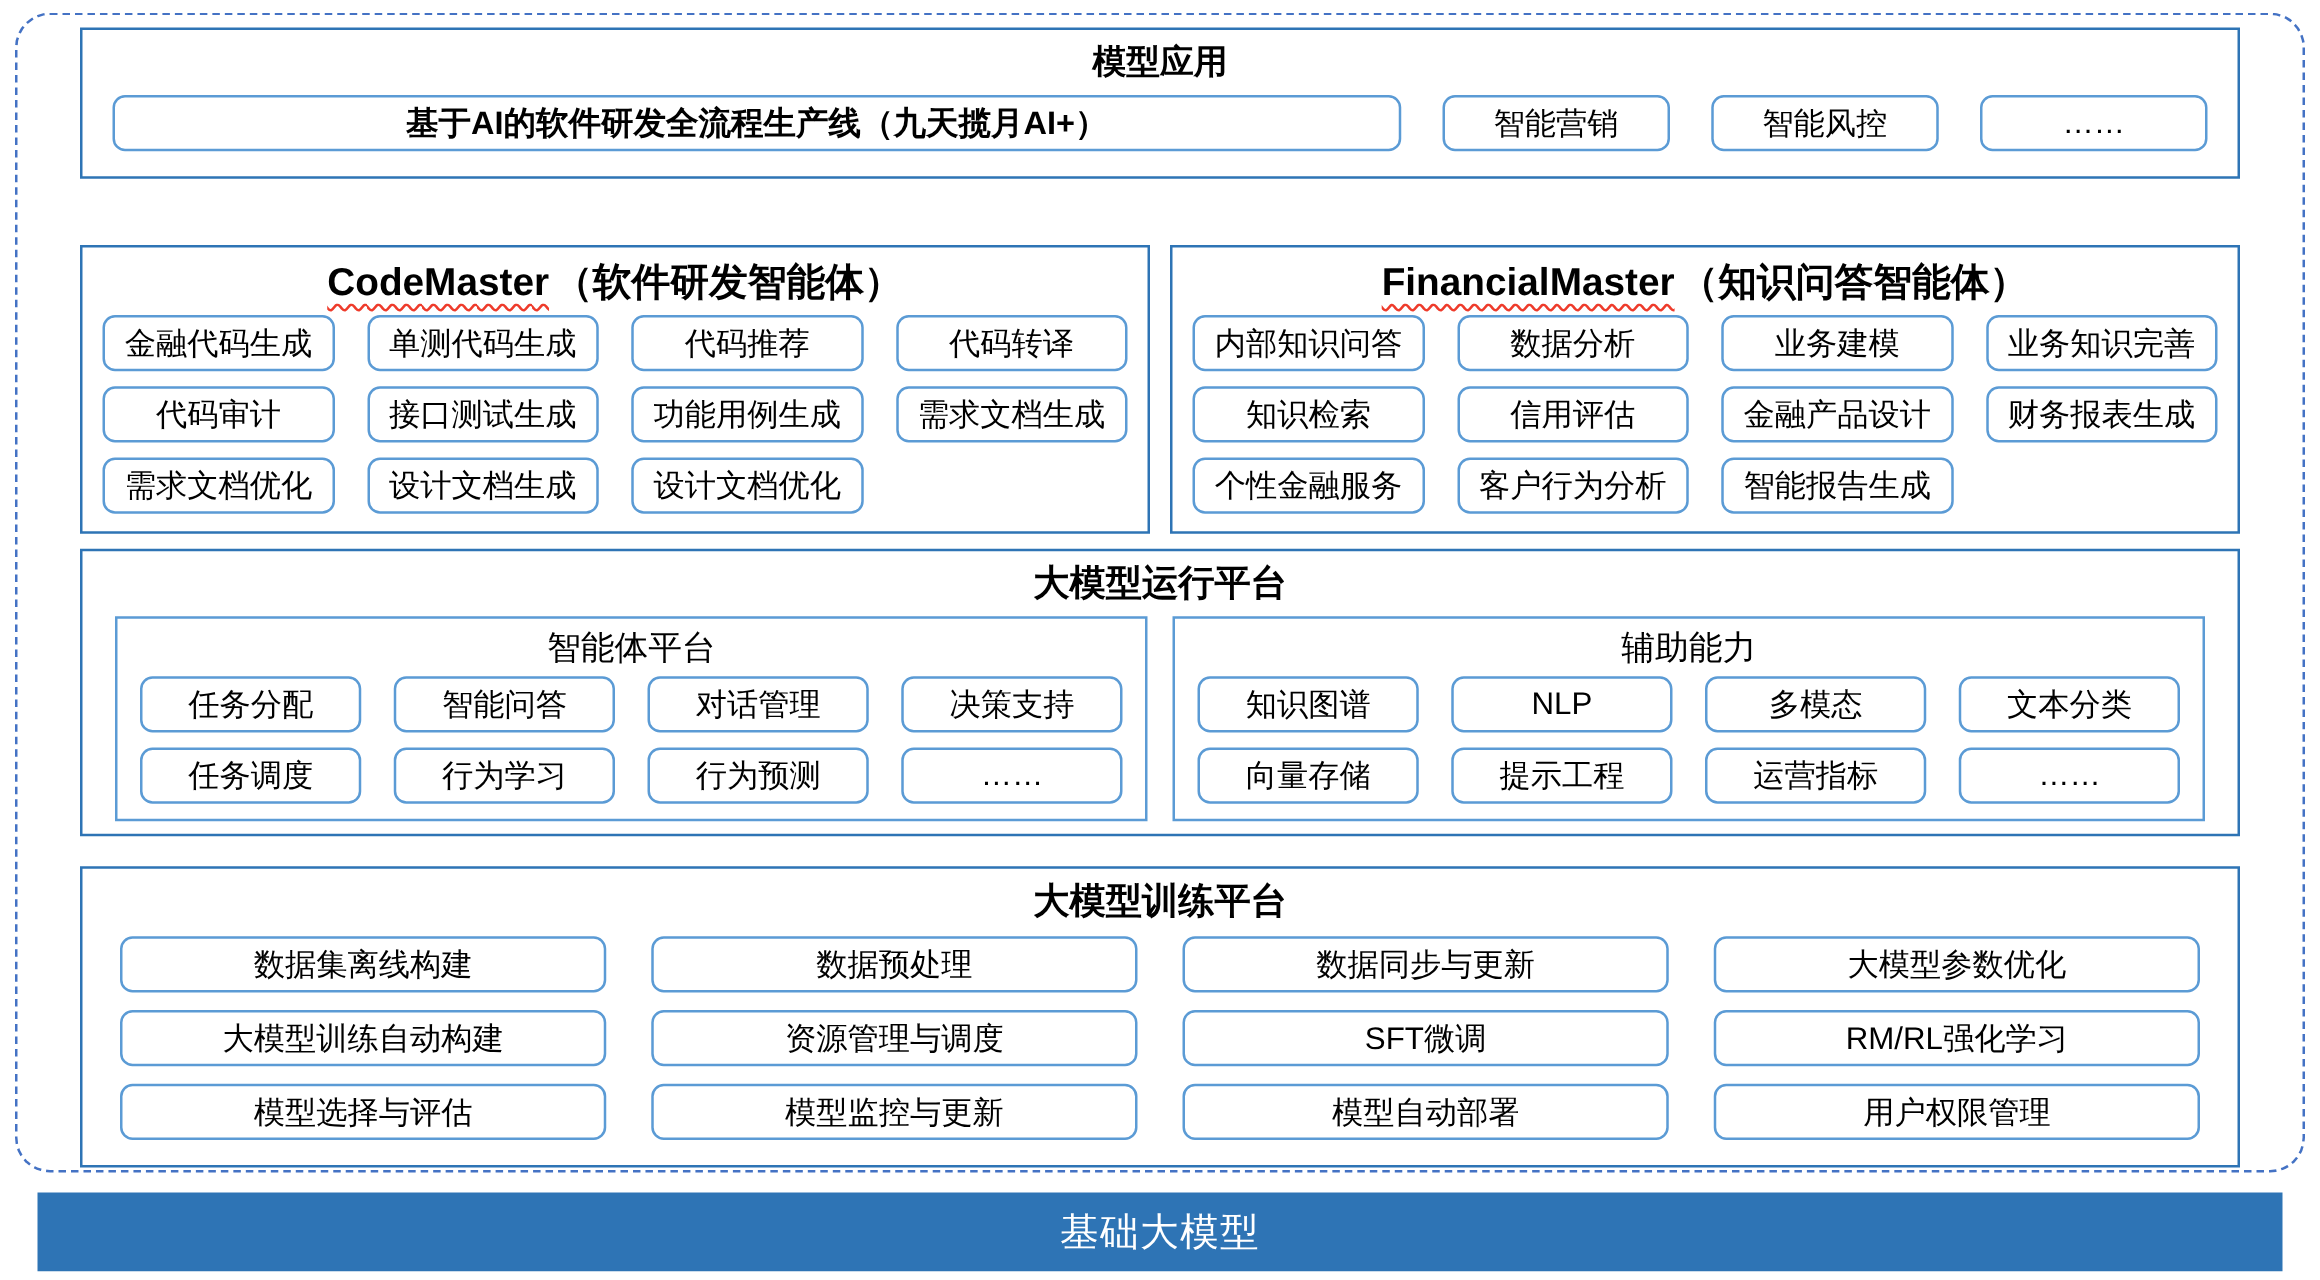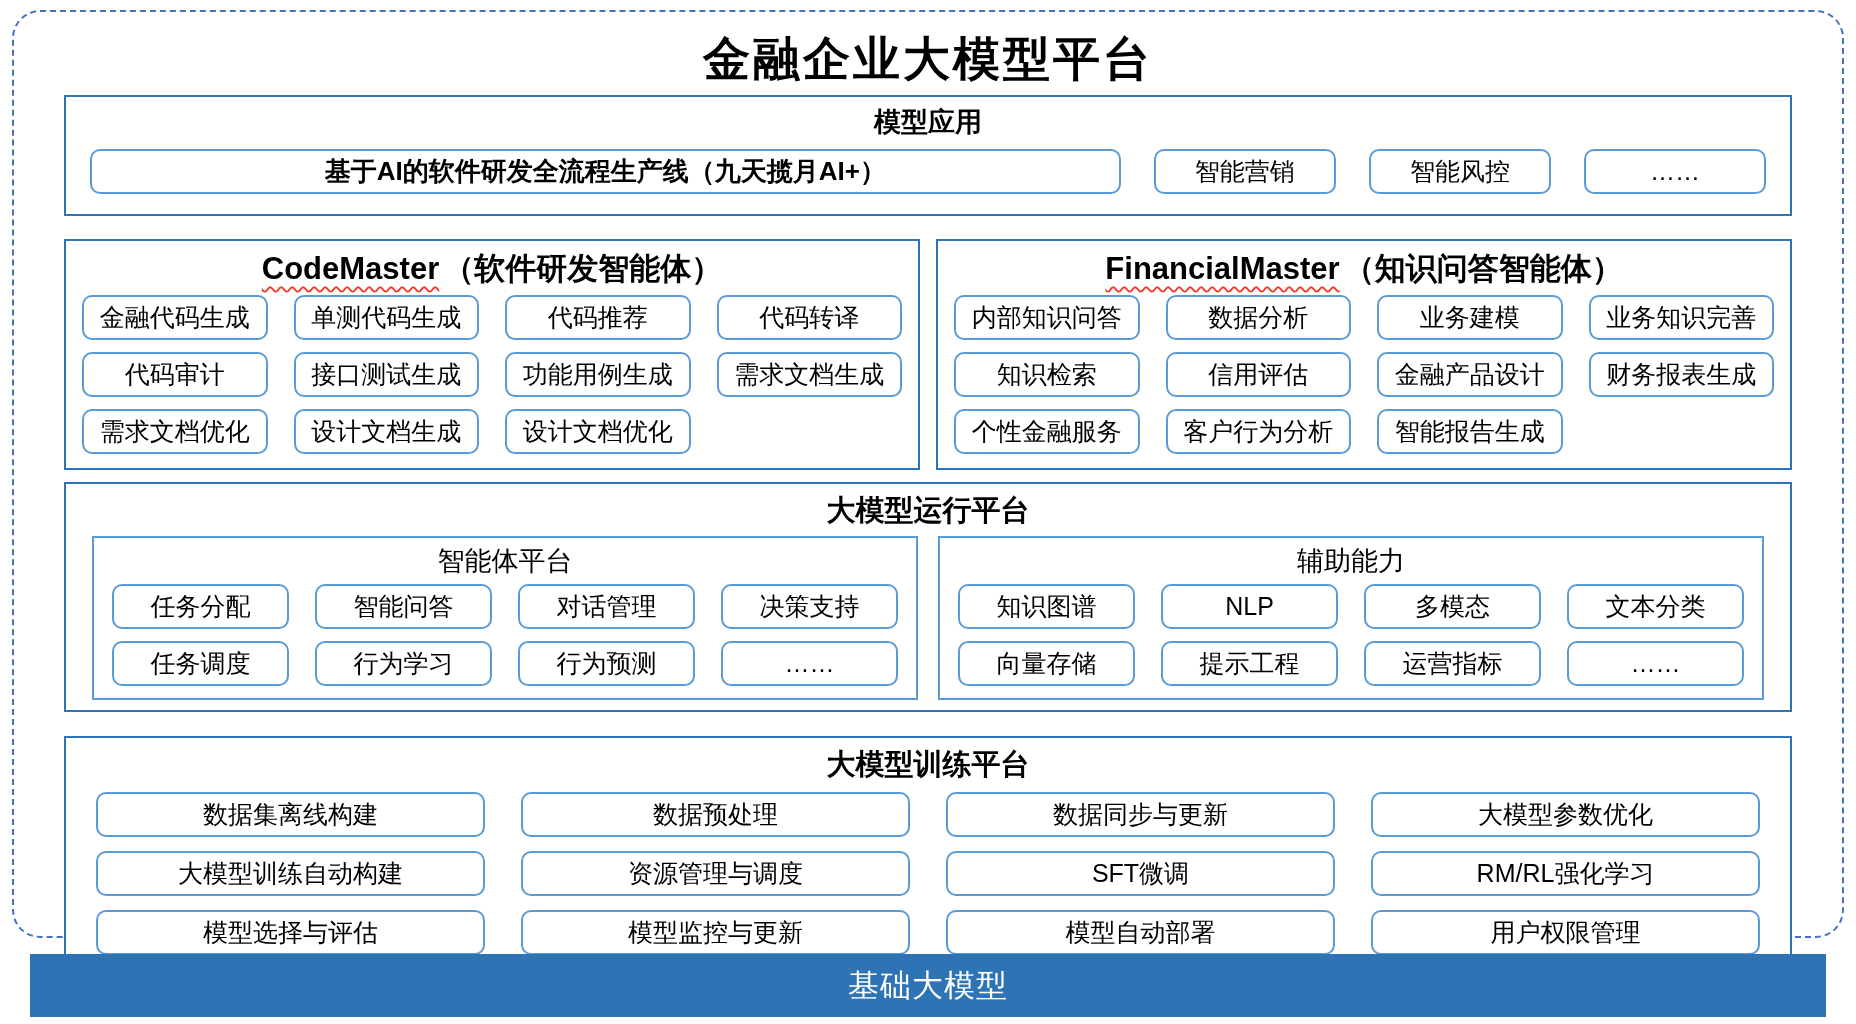--- a/index.html
+++ b/index.html
@@ -60,21 +60,21 @@
   }
 
   
   .app-sec { padding: 9px 14px 20px 14px; }
   .app-row { display: flex; gap: 33px; margin-top: 9px; padding: 0 10px; }
   .app-main { width: 61.5%; font-weight: 700; font-size: 26px; }
   .app-row .small { flex: 1; }
 
   
   .agents-row { display: flex; gap: 16px; margin-top: 23px; }
-  .agent { flex: 1; padding: 6px 16px 14px 16px; }
+  .agent { flex: 1; padding: 6px 16px 14px 16px; margin-top: 30px; }
   .agent-h {
     text-align: center;
     font-size: 31px;
     font-weight: 700;
     line-height: 44px;
     margin-bottom: 4px;
     white-space: nowrap;
   }
   .agent-h .en {
     text-decoration: underline wavy #EE3B2B;
@@ -123,21 +123,20 @@
     justify-content: center;
     font-size: 31px;
     letter-spacing: 1px;
   }
 </style>
 </head>
 <body>
 
 <div class="outer">
 
-  <div class="title">金融企业大模型平台</div>
 
   <section class="sec app-sec">
     <div class="sec-h">模型应用</div>
     <div class="app-row">
       <div class="box app-main">基于AI的软件研发全流程生产线（九天揽月AI+）</div>
       <div class="box small">智能营销</div>
       <div class="box small">智能风控</div>
       <div class="box small">……</div>
     </div>
   </section>

